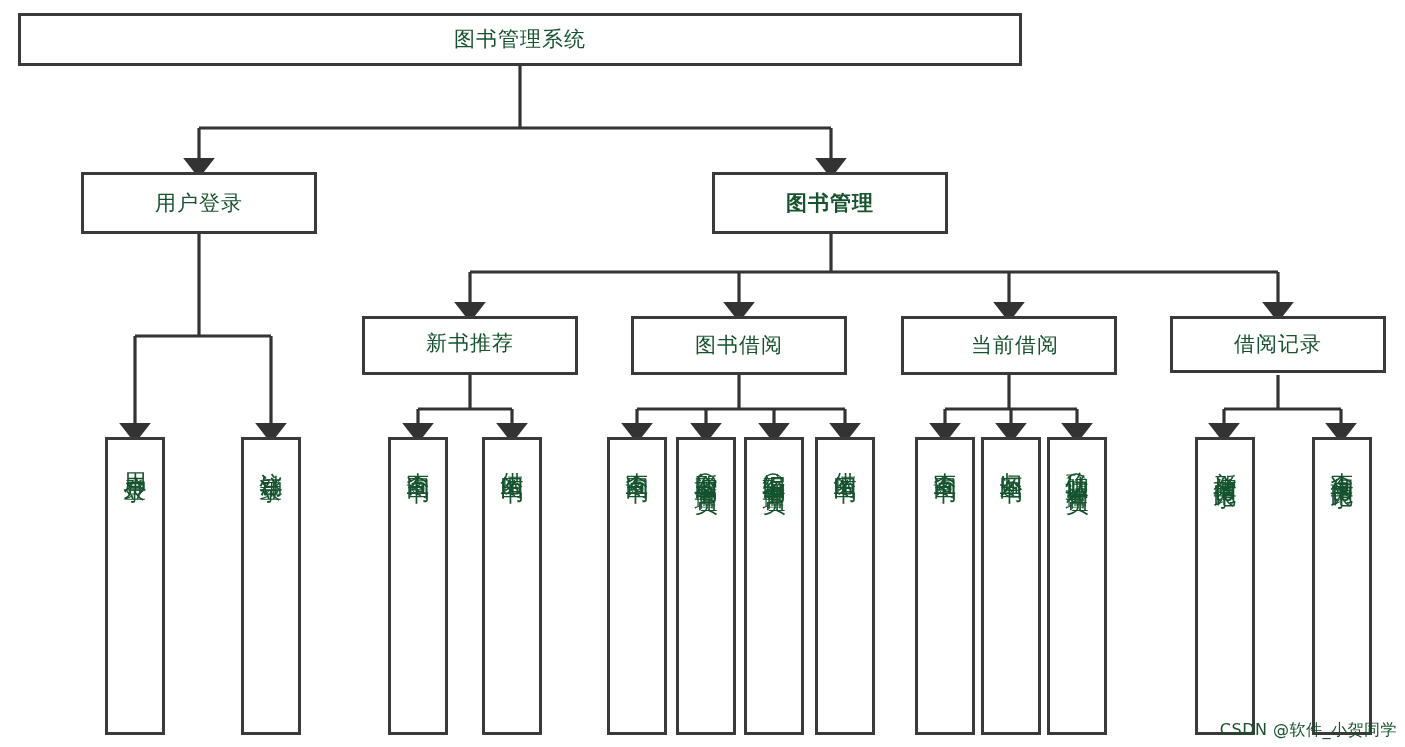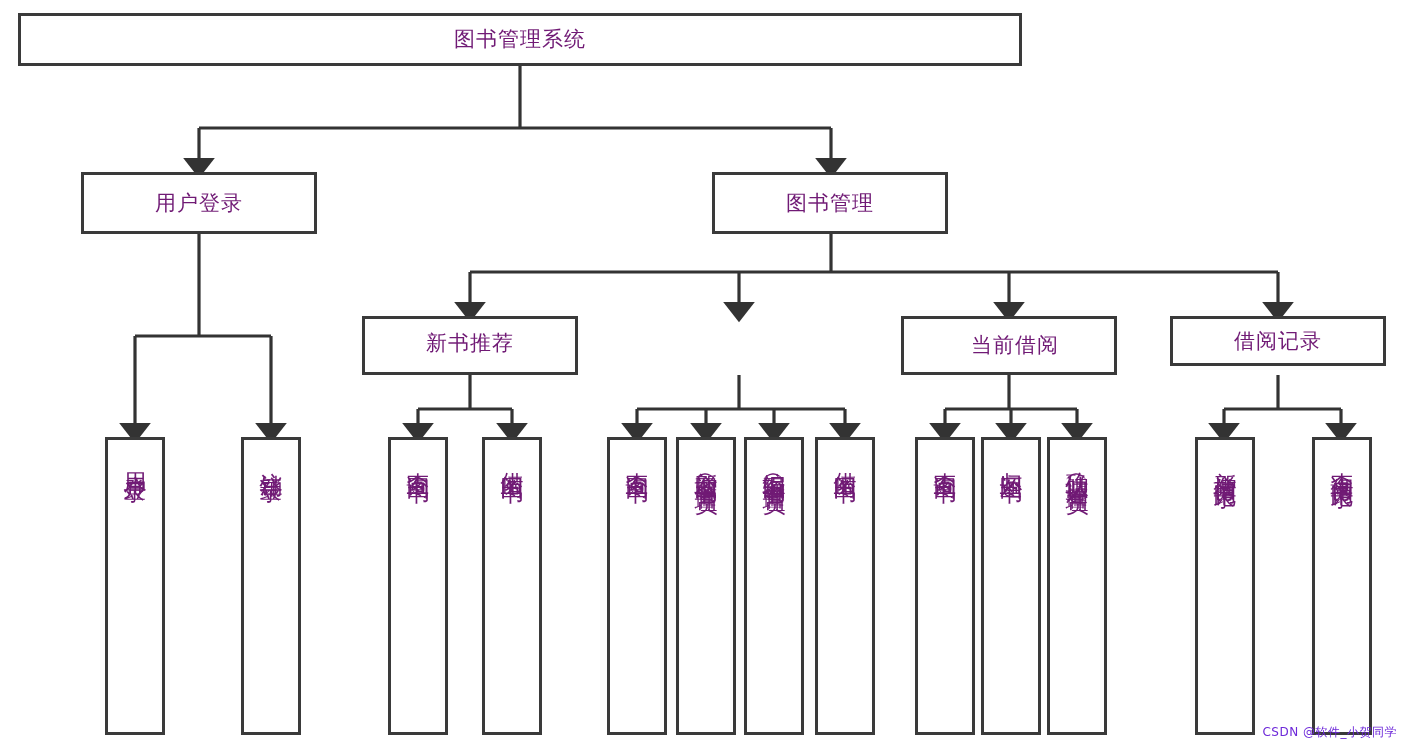--- a/index.html
+++ b/index.html
@@ -32,43 +32,43 @@
     background: #ffffff;
     display: flex;
     align-items: center;
     justify-content: center;
     color: #2b2b2b;
     z-index: 2;
   }
   .node-label {
     display: block;
     line-height: 1.18;
-    color: #701a75;
+    color: #14532d;
   }
   .node.horiz .node-label {
     font-size: 21px;
     letter-spacing: 1px;
   }
   .node.vert {
     align-items: flex-start;
     padding-top: 14px;
   }
   .node.vert .node-label {
     writing-mode: vertical-rl;
     text-orientation: upright;
     font-size: 23px;
     letter-spacing: 3px;
     line-height: 1;
   }
   #watermark {
     position: absolute;
     right: 8px;
     bottom: 6px;
-    font-size: 12px;
-    color: #6d28d9;
+    font-size: 16px;
+    color: #14532d;
     letter-spacing: 0.5px;
     z-index: 5;
     white-space: nowrap;
     font-family: "DejaVu Sans", "Liberation Sans", sans-serif;
   }
 </style>
 </head>
 <body>
 
 <div id="diagram-root">
@@ -126,31 +126,34 @@
     </g>
   </svg>
 
   <div class="node horiz" style="left:18px; top:13px; width:1004px; height:53px;">
     <span class="node-label">图书管理系统</span>
   </div>
 
   <div class="node horiz" style="left:81px; top:172px; width:236px; height:62px;">
     <span class="node-label">用户登录</span>
   </div>
-  <div class="node horiz" style="left:712px; top:172px; width:236px; height:62px;">
+  <div class="node horiz" style="left:712px; top:172px; width:236px; height:62px;font-weight:bold;">
     <span class="node-label">图书管理</span>
   </div>
 
   <div class="node horiz" style="left:362px; top:316px; width:216px; height:59px;font-family:Liberation Mono, monospace;">
     <span class="node-label">新书推荐</span>
   </div>
+  <div class="node horiz" style="left:631px; top:316px; width:216px; height:59px;">
+    <span class="node-label">图书借阅</span>
+  </div>
   <div class="node horiz" style="left:901px; top:316px; width:216px; height:59px;padding-left:12px;">
     <span class="node-label">当前借阅</span>
   </div>
-  <div class="node horiz" style="left:1170px; top:316px; width:216px; height:50px;">
+  <div class="node horiz" style="left:1170px; top:316px; width:216px; height:57px;">
     <span class="node-label">借阅记录</span>
   </div>
 
   <div class="node vert" style="left:105px; top:437px; width:60px; height:298px;">
     <span class="node-label">用户登录</span>
   </div>
   <div class="node vert" style="left:241px; top:437px; width:60px; height:298px;">
     <span class="node-label">注销登录</span>
   </div>
 

